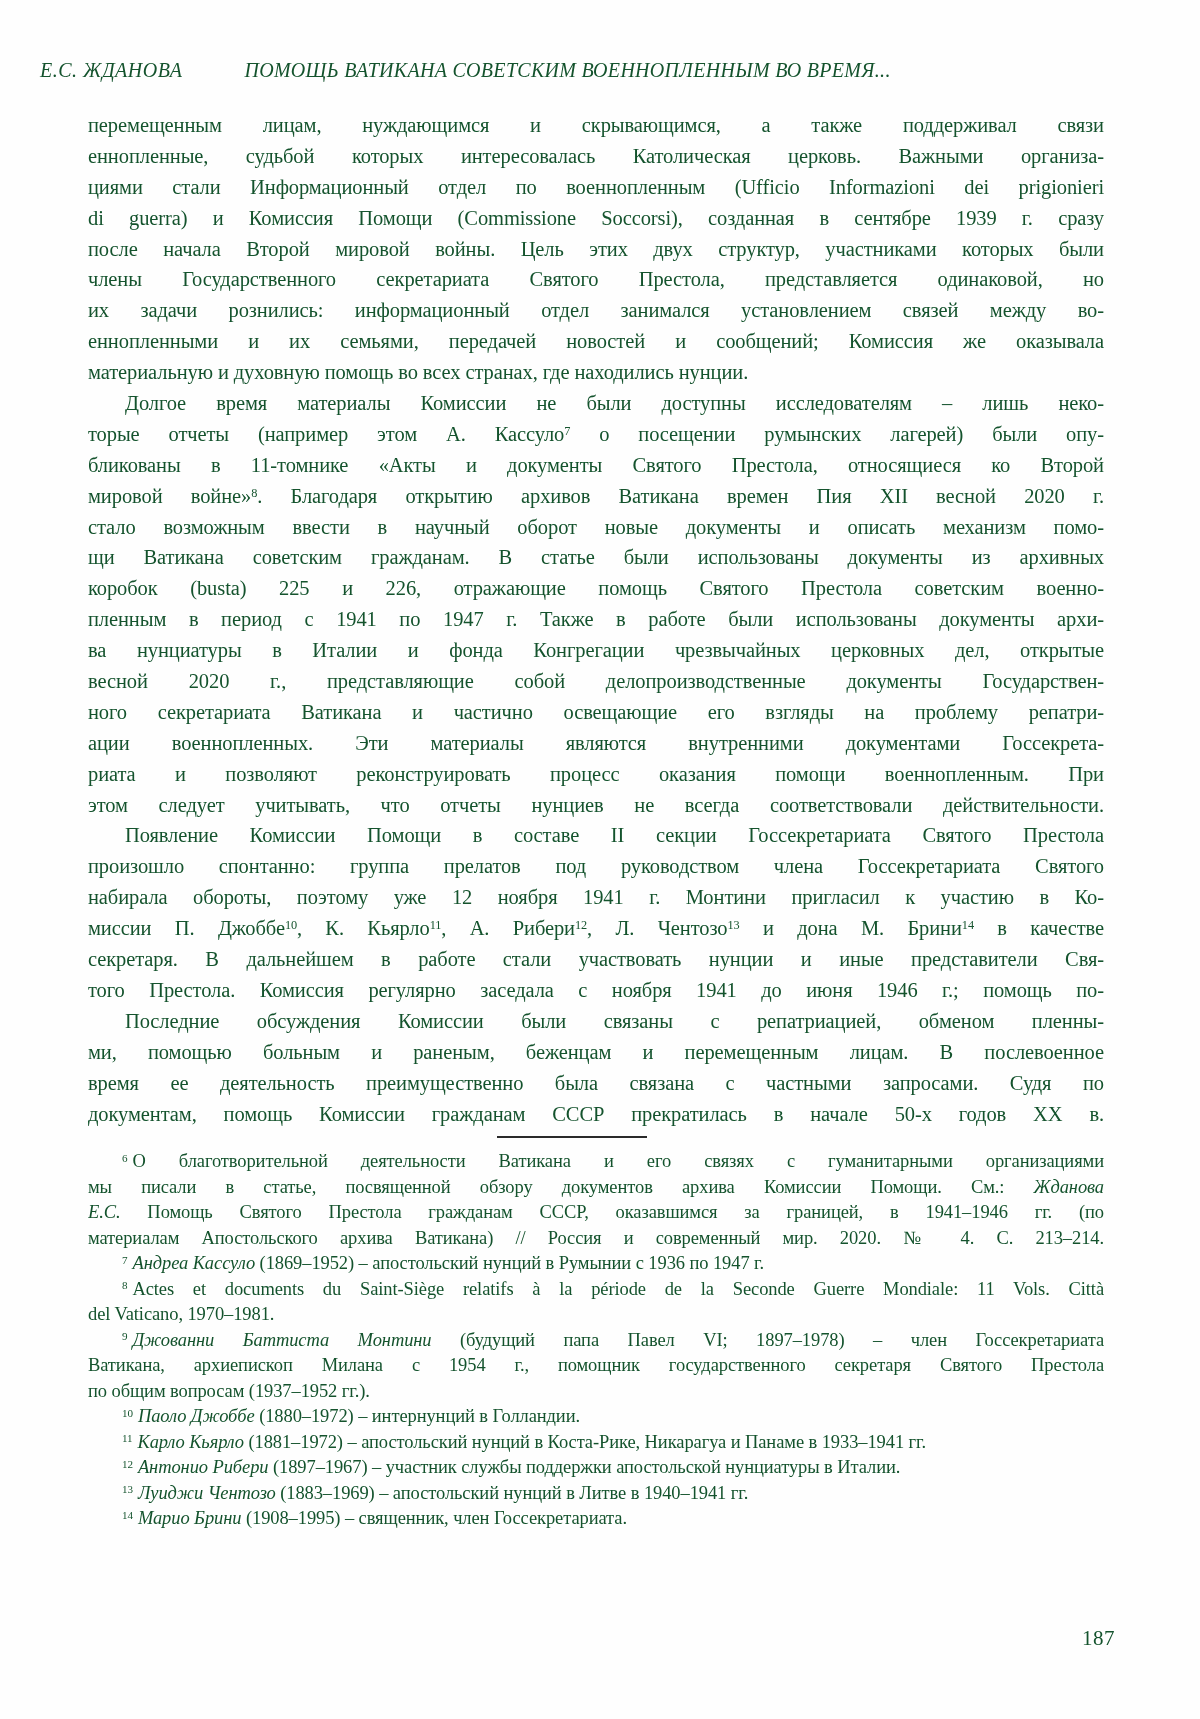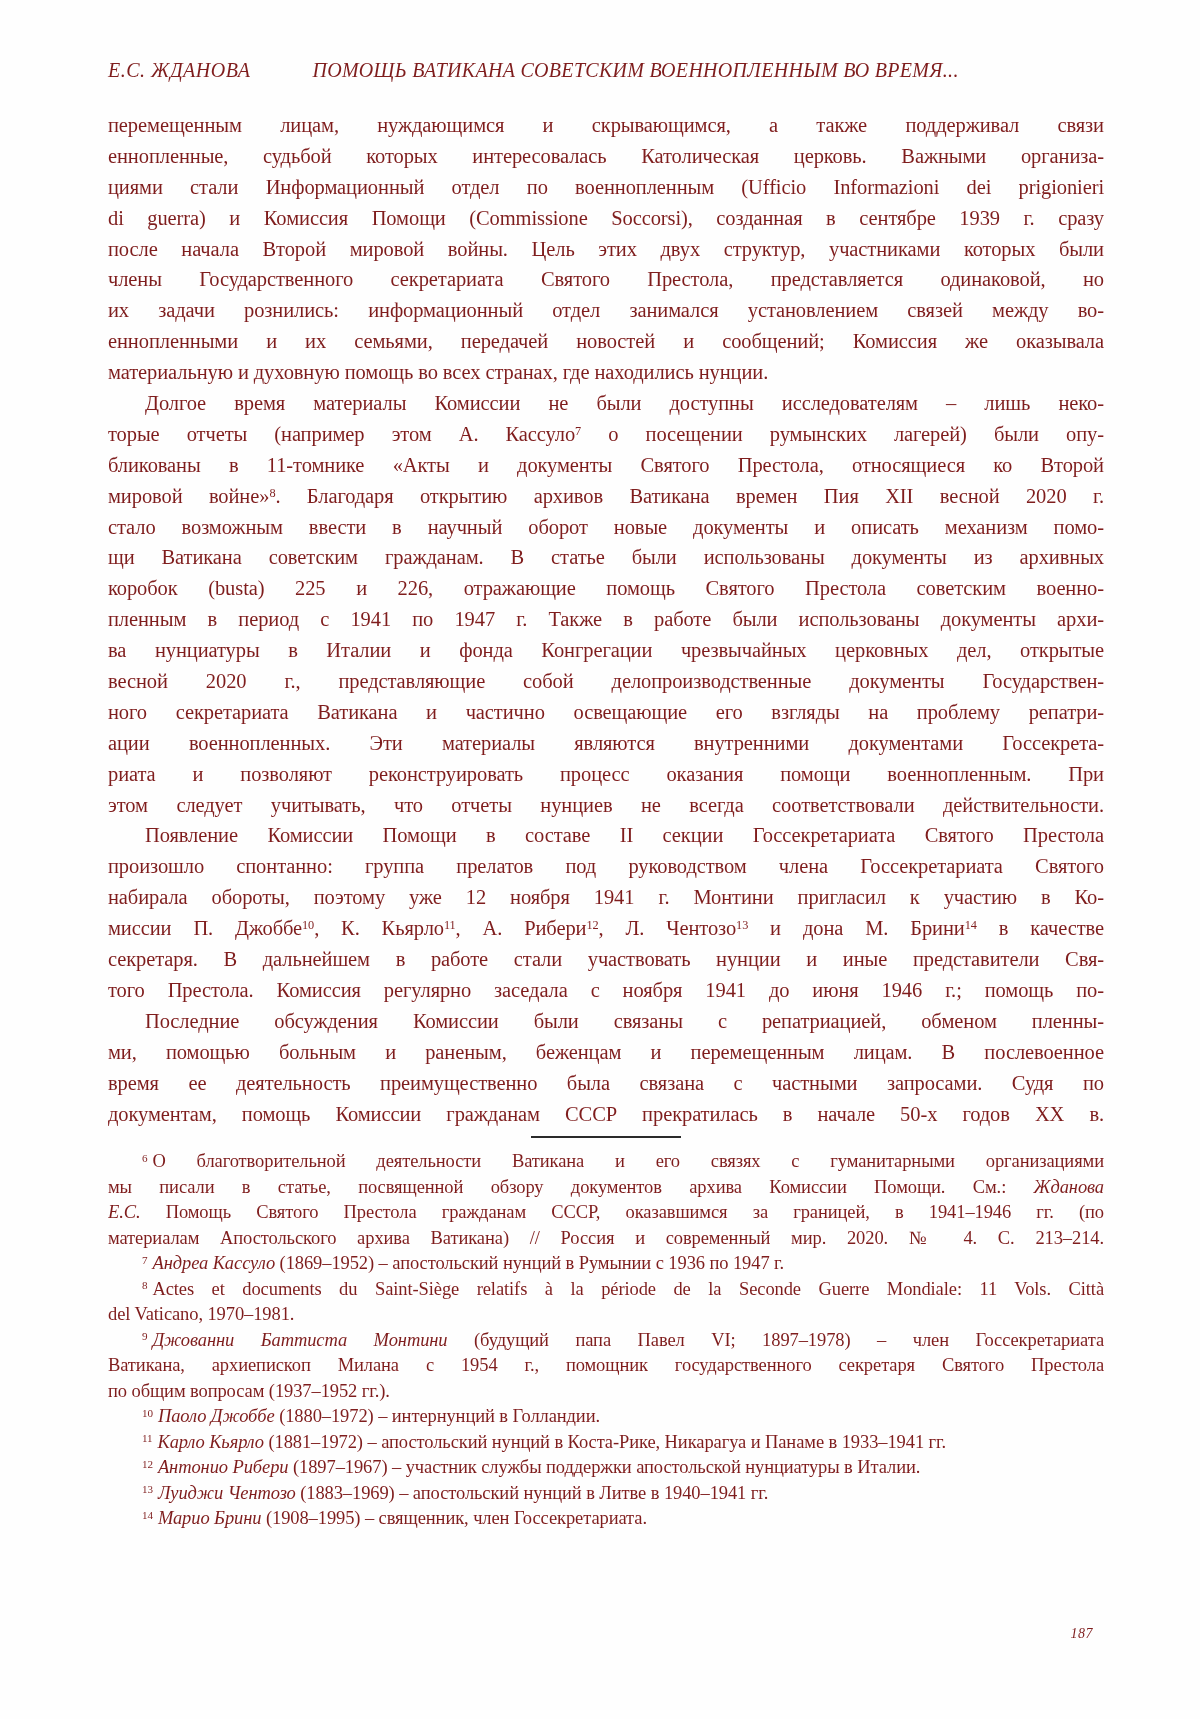--- a/index.html
+++ b/index.html
@@ -1,25 +1,25 @@
 <!DOCTYPE html>
 <html lang="ru"><head>
 <meta charset="utf-8">
 <style>
   html, body { margin: 0; padding: 0; background: #ffffff; }
   .page {
     position: relative;
     width: 1200px;
     height: 1719px;
     background: #fefefe;
-    color: #7f1d1d;
+    color: #14532d;
     font-family: "Liberation Serif", "DejaVu Serif", serif;
     overflow: hidden;
     box-sizing: border-box;
-    padding: 56px 96px 0 108px;
+    padding: 56px 96px 0 40px;
   }
   .running-header {
     display: flex;
     align-items: baseline;
     font-size: 20px;
     line-height: 28px;
     white-space: nowrap;
   }
   .running-header .author {
     font-style: italic;
@@ -35,20 +35,21 @@
     font-size: 20.5px;
     line-height: 30.9px;
     letter-spacing: -0.1px;
   }
   .line {
     text-align: justify;
     text-align-last: justify;
     white-space: normal;
     overflow: hidden;
     height: 30.9px;
+    margin-left: 48px;
   }
   .line.last { text-align-last: left; }
   .line.indent { text-indent: 37px; }
   sup.mark {
     font-size: 60%;
     line-height: 0;
     vertical-align: baseline;
     position: relative;
     top: -0.5em;
   }
@@ -64,24 +65,23 @@
     line-height: 25.5px;
     letter-spacing: -0.1px;
   }
   .footnotes .line { height: 25.5px; }
   .footnotes .line.indent { text-indent: 34px; }
   .footnotes i { font-style: italic; }
   .footnotes sup.mark { margin-right: 5px; }
   .page-number {
     position: absolute;
     top: 1626px;
-    right: 107px;
-    font-size: 14px;
+    right: 85px;
+    font-size: 21px;
     letter-spacing: 0.5px;
-    font-style: italic;
   }
 </style>
 </head>
 <body>
 
 <div class="page">
 
   <div class="running-header">
     <span class="author">Е.С. ЖДАНОВА</span>
     <span class="rtitle">ПОМОЩЬ ВАТИКАНА СОВЕТСКИМ ВОЕННОПЛЕННЫМ ВО ВРЕМЯ...</span>

